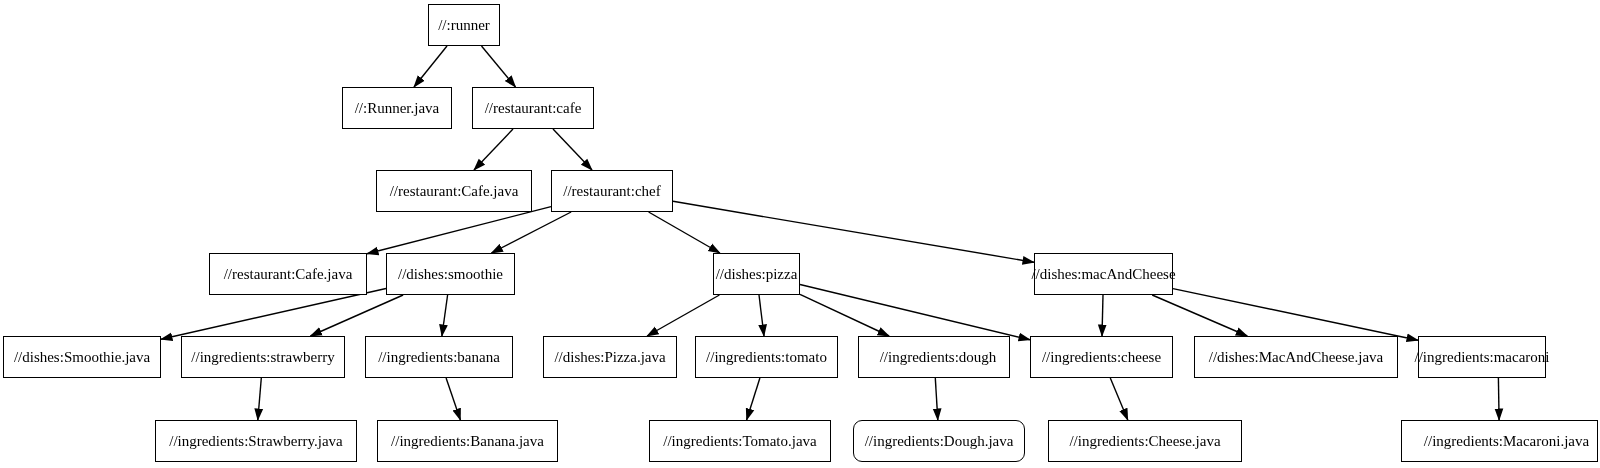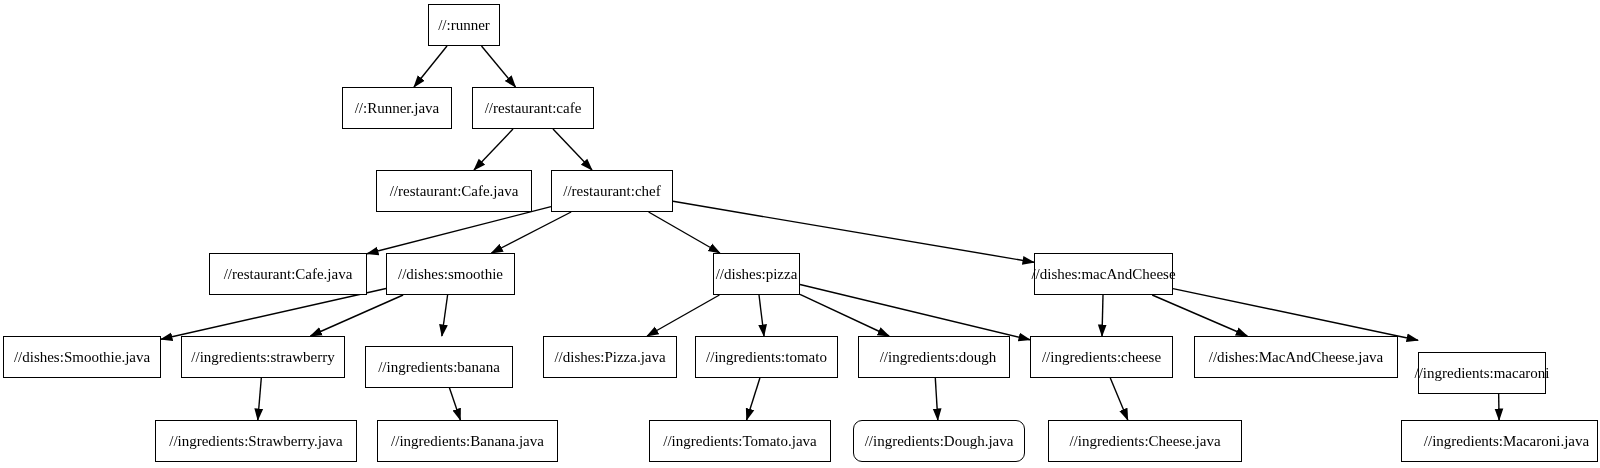--- a/index.html
+++ b/index.html
@@ -89,27 +89,27 @@
       <div class="node" style="left: 342px; top: 87px; width: 110px; height: 42px;">//:Runner.java</div>
       <div class="node" style="left: 472px; top: 87px; width: 122px; height: 42px;">//restaurant:cafe</div>
       <div class="node" style="left: 376px; top: 170px; width: 156px; height: 42px;">//restaurant:Cafe.java</div>
       <div class="node" style="left: 551px; top: 170px; width: 122px; height: 42px;">//restaurant:chef</div>
       <div class="node" style="left: 209px; top: 253px; width: 158px; height: 42px;">//restaurant:Cafe.java</div>
       <div class="node" style="left: 386px; top: 253px; width: 129px; height: 42px;">//dishes:smoothie</div>
       <div class="node" style="left: 713px; top: 253px; width: 87px; height: 42px;">//dishes:pizza</div>
       <div class="node" style="left: 1034px; top: 253px; width: 139px; height: 42px;">//dishes:macAndCheese</div>
       <div class="node" style="left: 3px; top: 336px; width: 158px; height: 42px;">//dishes:Smoothie.java</div>
       <div class="node" style="left: 181px; top: 336px; width: 164px; height: 42px;">//ingredients:strawberry</div>
-      <div class="node" style="left: 365px; top: 346px; width: 148px; height: 42px;">//ingredients:banana</div>
+      <div class="node" style="left: 365px; top: 336px; width: 148px; height: 42px;">//ingredients:banana</div>
       <div class="node" style="left: 543px; top: 336px; width: 134px; height: 42px;">//dishes:Pizza.java</div>
       <div class="node" style="left: 695px; top: 336px; width: 143px; height: 42px;">//ingredients:tomato</div>
       <div class="node" style="left: 858px; top: 336px; width: 152px; height: 42px; padding-left: 8px;">//ingredients:dough</div>
       <div class="node" style="left: 1030px; top: 336px; width: 143px; height: 42px;">//ingredients:cheese</div>
       <div class="node" style="left: 1194px; top: 336px; width: 204px; height: 42px;">//dishes:MacAndCheese.java</div>
-      <div class="node" style="left: 1418px; top: 352px; width: 128px; height: 42px;">//ingredients:macaroni</div>
+      <div class="node" style="left: 1418px; top: 336px; width: 128px; height: 42px;">//ingredients:macaroni</div>
       <div class="node" style="left: 155px; top: 420px; width: 202px; height: 42px;">//ingredients:Strawberry.java</div>
       <div class="node" style="left: 377px; top: 420px; width: 181px; height: 42px;">//ingredients:Banana.java</div>
       <div class="node" style="left: 649px; top: 420px; width: 182px; height: 42px;">//ingredients:Tomato.java</div>
       <div class="node" style="left: 853px; top: 420px; width: 172px; height: 42px; border-radius: 9px;">//ingredients:Dough.java</div>
       <div class="node" style="left: 1048px; top: 420px; width: 194px; height: 42px;">//ingredients:Cheese.java</div>
       <div class="node" style="left: 1401px; top: 420px; width: 197px; height: 42px; padding-left: 14px;">//ingredients:Macaroni.java</div>
     </div>
 </div>
 
 </body></html>

